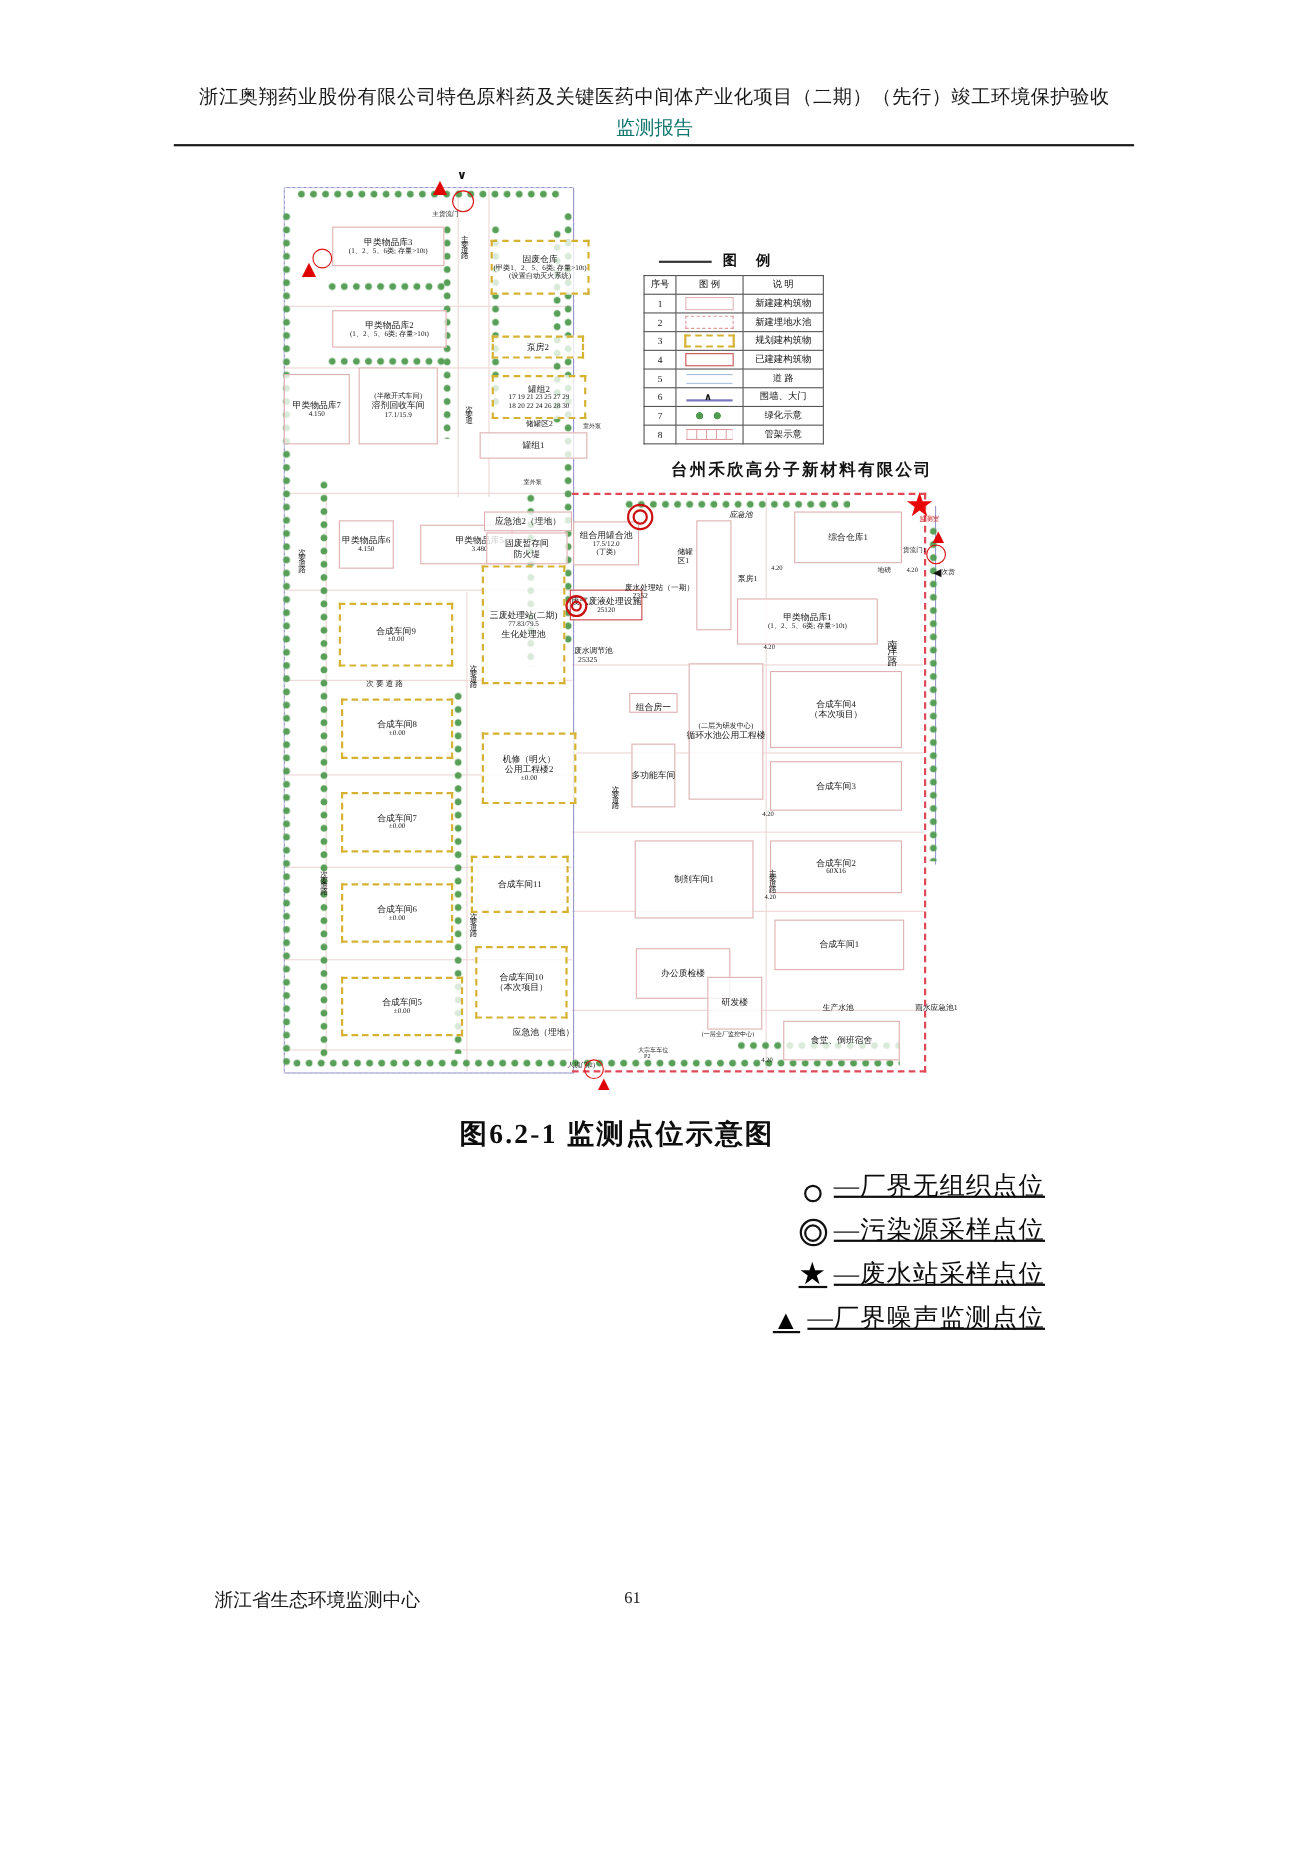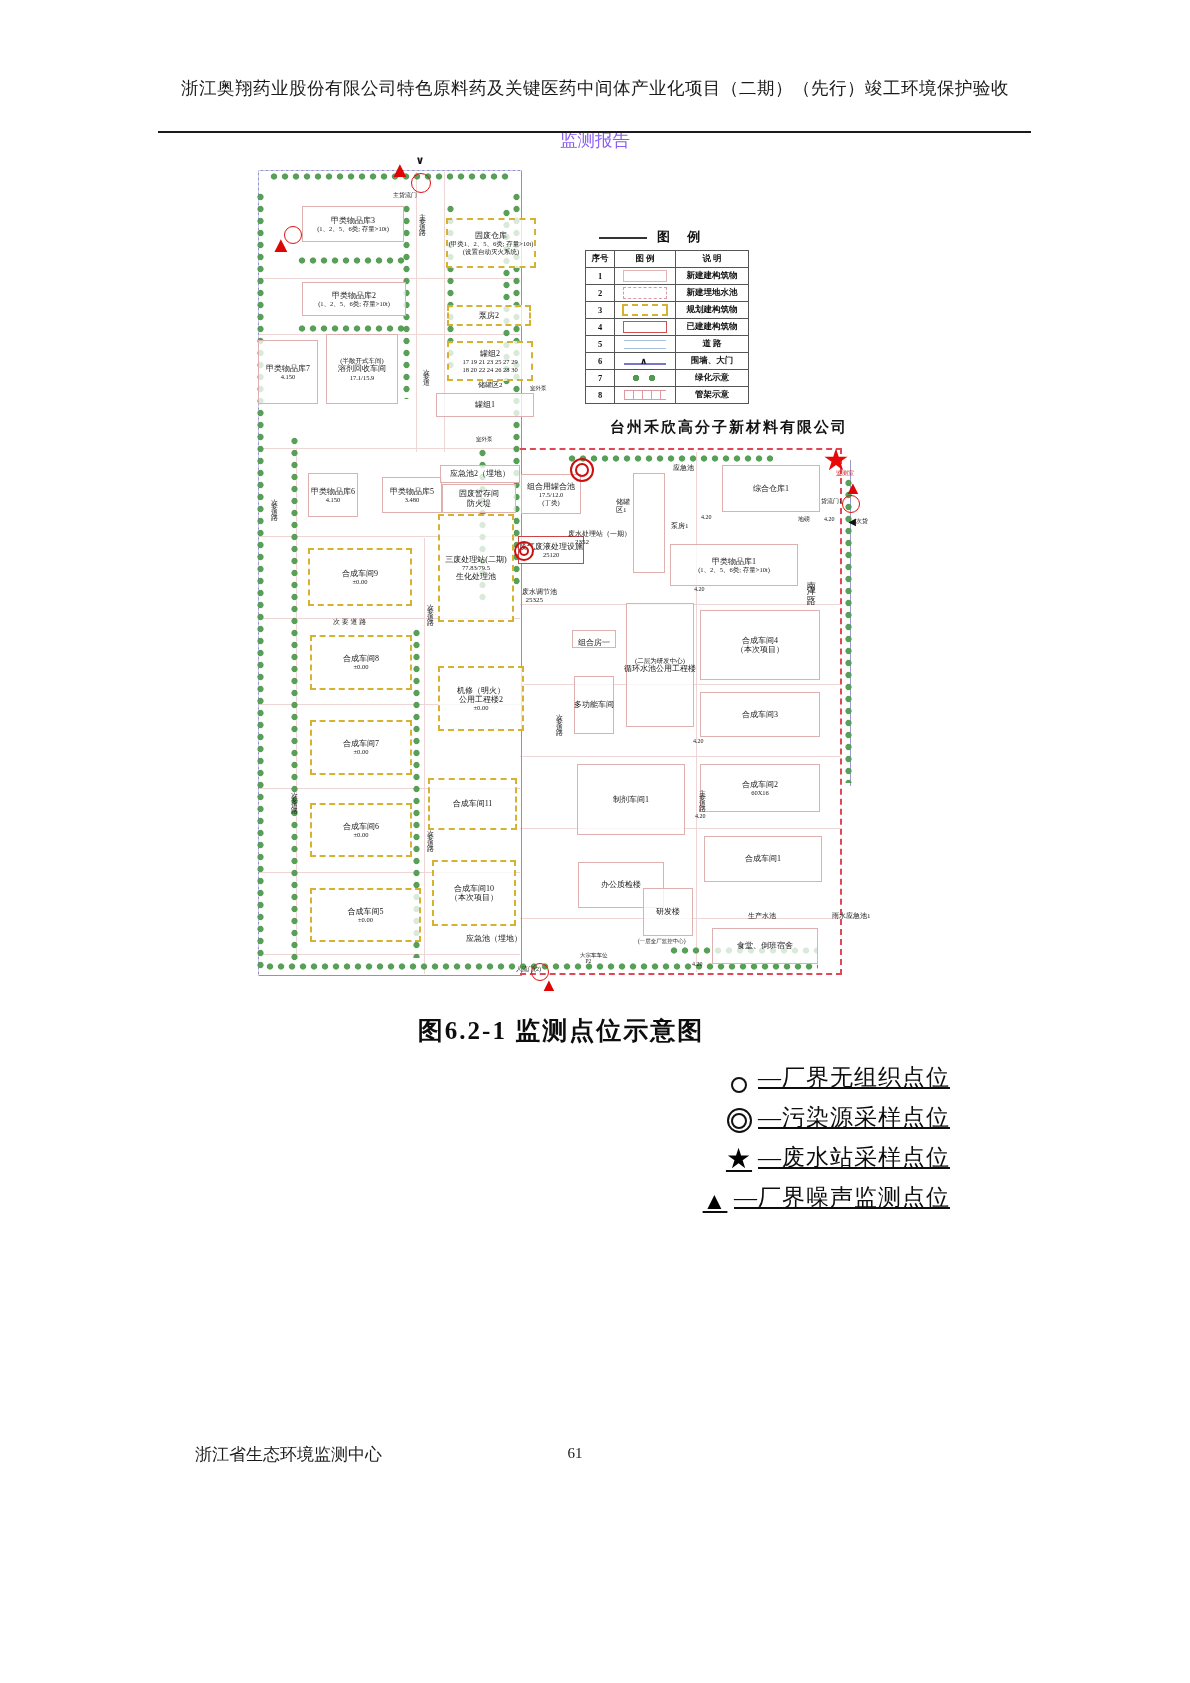--- a/index.html
+++ b/index.html
@@ -1,21 +1,21 @@
 <!DOCTYPE html>
 <html><head>
 <meta charset="utf-8">
 <style>
   html,body{margin:0;padding:0;}
   body{width:1190px;height:1683px;background:#ffffff;font-family:"Liberation Serif","DejaVu Serif",serif;color:#111;position:relative;overflow:hidden;}
   .page{position:absolute;inset:0;}
 
   
   .hline1{position:absolute;top:76px;left:0;width:100%;text-align:center;font-size:17.5px;letter-spacing:.5px;color:#1a1a1a;}
-  .hline2{position:absolute;top:104px;left:0;width:100%;text-align:center;font-size:17.5px;color:#8b5cf6;margin-top:24px;}
+  .hline2{position:absolute;top:104px;left:0;width:100%;text-align:center;font-size:17.5px;color:#0f766e;}
   .hrule{position:absolute;top:131px;left:158px;width:873px;height:2px;background:#1a1a1a;}
 
   
   .map{position:absolute;left:250px;top:148px;width:622px;height:848px;font-family:"Liberation Serif","DejaVu Serif",serif;}
   .b-left{position:absolute;left:8px;top:22px;width:262px;height:804px;border:1.5px solid #8f8fca;z-index:2;}
   .b-left::after{content:"";position:absolute;inset:-1.5px;border:1.5px dashed rgba(255,255,255,.55);}
   .rb{position:absolute;z-index:2;}
   .rb-top{left:270px;top:300px;width:322px;height:0;border-top:2px dashed #e04858;}
   .rb-right{left:590px;top:300px;width:0;height:527px;border-left:2px dashed #e04858;}
   .rb-bottom{left:270px;top:825px;width:322px;height:0;border-top:2px dashed #e04858;}
@@ -50,21 +50,21 @@
   .mk-dbl{border:2.2px solid #cc0f0f;border-radius:50%;}
   .mk-dbl::after{content:"";position:absolute;inset:2.6px;border:2.2px solid #cc0f0f;border-radius:50%;}
 
   .company{position:absolute;left:360px;top:270px;font-size:15px;letter-spacing:2px;font-weight:600;color:#141414;white-space:nowrap;z-index:4;}
 
   .legendbox{position:absolute;left:335px;top:78px;width:162px;z-index:4;background:#fff;}
   .lg-titlerow{position:relative;height:24px;}
   .lg-dash{position:absolute;left:14px;top:11px;width:48px;height:1.5px;background:#333;}
   .lg-title{position:absolute;left:72px;top:2px;font-size:13px;font-weight:bold;letter-spacing:7px;white-space:nowrap;}
   table.lg{border-collapse:collapse;width:162px;font-size:8.5px;table-layout:fixed;}
-  table.lg th,table.lg td{border:1px solid #555;padding:0;height:16px;text-align:center;font-weight:bold;overflow:hidden;}
+  table.lg th,table.lg td{border:1px solid #555;padding:0;height:16px;text-align:center;font-weight:normal;overflow:hidden;}
   .c-no{width:28px;}.c-sw{width:60px;}.c-ds{width:72px;}
   .sw{width:42px;height:10px;margin:0 auto;position:relative;}
   .sw-new{border:1px solid #e3b6b6;}
   .sw-pool{border:1px dashed #dd9aa0;}
   .sw-planned{border:2px dashed #d6b232;height:8px;}
   .sw-built{border:1.3px solid #cc5050;}
   .sw-road{height:7px;border-top:1.2px solid #a8c0dd;border-bottom:1.2px solid #a8c0dd;}
   .sw-wall{height:0;border-top:2px solid #7878c0;margin-top:6px;}
   .sw-wall::after{content:"∧";position:absolute;top:-9px;left:16px;font-size:9px;font-weight:bold;color:#111;}
   .sw-green{height:10px;background-image:radial-gradient(circle at 12px 5px,#4f9b4f 3px,transparent 3.5px),radial-gradient(circle at 28px 5px,#4f9b4f 3px,transparent 3.5px);}
@@ -236,21 +236,21 @@
       </div>
       <div class="bldg new" style="left: 76px; top: 186px; width: 70px; height: 68px;">
         <div class="bl sub">(半敞开式车间)</div>
         <div class="bl">溶剂回收车间</div>
         <div class="bl sub">17.1/15.9</div>
       </div>
       <div class="bldg new" style="left: 58px; top: 325px; width: 48px; height: 42px;">
         <div class="bl">甲类物品库6</div>
         <div class="bl sub">4.150</div>
       </div>
-      <div class="bldg new" style="left: 132px; top: 329px; width: 58px; height: 34px;">
+      <div class="bldg new" style="left: 132px; top: 329px; width: 58px; height: 34px; padding-left: 24px;">
         <div class="bl">甲类物品库5</div>
         <div class="bl sub">3.480</div>
       </div>
       <div class="bldg new" style="left: 190px; top: 317px; width: 78px; height: 16px;">
         <div class="bl">应急池2（埋地）</div>
       </div>
       <div class="bldg new" style="left: 192px; top: 336px; width: 72px; height: 27px;">
         <div class="bl">固废暂存间</div>
         <div class="bl">防火堤</div>
       </div>
@@ -354,21 +354,21 @@
       <div class="lbl" style="left: 83px; top: 470px; font-size: 7px;">次 要 道 路</div>
       <div class="lbl v" style="left: 176px; top: 450px; font-size: 7px;">次要道路</div>
       <div class="lbl v" style="left: 40px; top: 638px; font-size: 7px;">次要道路</div>
       <div class="lbl v" style="left: 176px; top: 676px; font-size: 7px;">次要道路</div>
       <div class="lbl v" style="left: 305px; top: 560px; font-size: 7px;">次要道路</div>
       <div class="lbl v" style="left: 448px; top: 636px; font-size: 7px;">主要道路</div>
       <div class="lbl v" style="left: 556px; top: 426px; font-size: 9px;">南洋二路</div>
       <div class="lbl" style="left: 228px; top: 233px; font-size: 7px;">储罐区2</div>
       <div class="lbl" style="left: 280px; top: 237px; font-size: 5.5px;">室外泵</div>
       <div class="lbl" style="left: 226px; top: 288px; font-size: 5.5px;">室外泵</div>
-      <div class="lbl" style="left: 423px; top: 316px; font-size: 7px;">应急池</div>
+      <div class="lbl" style="left: 413px; top: 316px; font-size: 7px; font-style: italic;">应急池</div>
       <div class="lbl" style="left: 421px; top: 374px; font-size: 7px;">泵房1</div>
       <div class="lbl" style="left: 366px; top: 350px; font-size: 7px;">储罐
 区1</div>
       <div class="lbl" style="left: 318px; top: 382px; font-size: 7px;">废水处理站（一期）
     2352</div>
       <div class="lbl" style="left: 272px; top: 440px; font-size: 7px;">废水调节池
   25325</div>
       <div class="lbl" style="left: 451px; top: 366px; font-size: 6px;">4.20</div>
       <div class="lbl" style="left: 548px; top: 368px; font-size: 6px;">地磅</div>
       <div class="lbl" style="left: 574px; top: 368px; font-size: 6px;">4.20</div>

